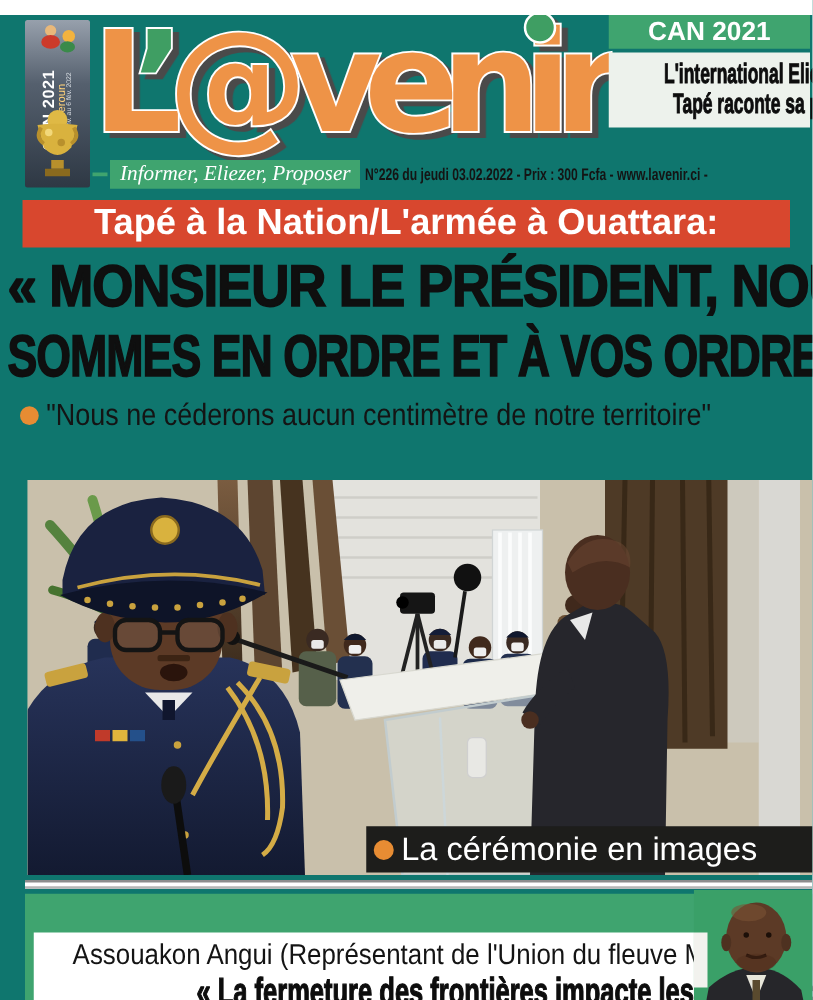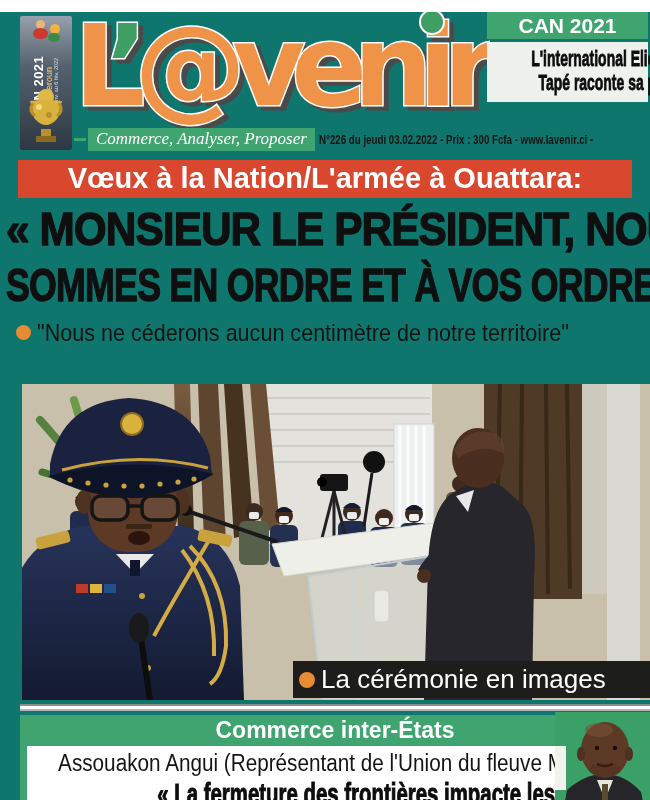--- a/index.html
+++ b/index.html
@@ -160,33 +160,33 @@
     <svg class="logo-svg" width="418" height="122" viewBox="0 0 418 122">
       <text x="2" y="97" font-size="112" letter-spacing="-14" fill="#ee9347">
         <tspan>L</tspan><tspan fill="#3f9e63">’</tspan><tspan>@</tspan><tspan>ven</tspan><tspan>i</tspan><tspan>r</tspan>
       </text>
       <circle cx="360" cy="14" r="12" fill="#3f9e63" stroke="#ffffff" stroke-width="2"></circle>
     </svg>
   </div>
 
   <div class="tagline-row">
     <div class="tag-dash"></div>
-    <div class="tag-box">Commerce, Analyser, Proposer</div>
+    <div class="tag-box">Informer, Eliezer, Proposer</div>
     <span class="issue">N°226 du jeudi 03.02.2022 - Prix : 300 Fcfa - www.lavenir.ci -</span>
   </div>
 
   <div class="topright">
     <div class="can-banner">CAN 2021</div>
     <div class="tr-article">
       <div class="tr-line"><span>L'international Eliezer</span></div>
       <div class="tr-line"><span>Tapé raconte sa première</span></div>
     </div>
   </div>
 
-  <div class="kicker-red">Vœux à la Nation/L'armée à Ouattara:</div>
+  <div class="kicker-red">Tapé à la Nation/L'armée à Ouattara:</div>
 
   <div class="headline">
     <div class="hl-line hl-1"><span>« MONSIEUR LE PRÉSIDENT, NOUS</span></div>
     <div class="hl-line hl-2"><span>SOMMES EN ORDRE ET À VOS ORDRES...»</span></div>
   </div>
 
   <div class="bullets">
     <div class="bullet-row">
       <div class="dot"></div>
       <span>"Nous ne céderons aucun centimètre de notre territoire"</span>
@@ -378,21 +378,20 @@
     </svg>
     <div class="caption">
       <div class="dot"></div>
       <span>La cérémonie en images</span>
     </div>
   </div>
 
   <div class="rule"></div>
 
   <div class="bottom">
-    <div class="bottom-banner">Commerce inter-États</div>
     <div class="bottom-inner">
       <div class="bottom-intro"><span>Assouakon Angui (Représentant de l'Union du fleuve Mano) :</span></div>
       <div class="bottom-quote"><span>« La fermeture des frontières impacte les commerçants »</span></div>
     </div>
     <div class="portrait">
       <svg width="95" height="100" viewBox="0 0 95 100">
         <rect x="0" y="0" width="95" height="100" fill="#3aa068"></rect>
         <rect x="0" y="34" width="11" height="44" fill="#f2f2ee"></rect>
         <path d="M8 100 L12 78 Q30 62 49 62 Q70 62 86 80 L90 100 Z" fill="#26262a"></path>
         <polygon points="42,68 58,68 50,88" fill="#e8e6da"></polygon>

